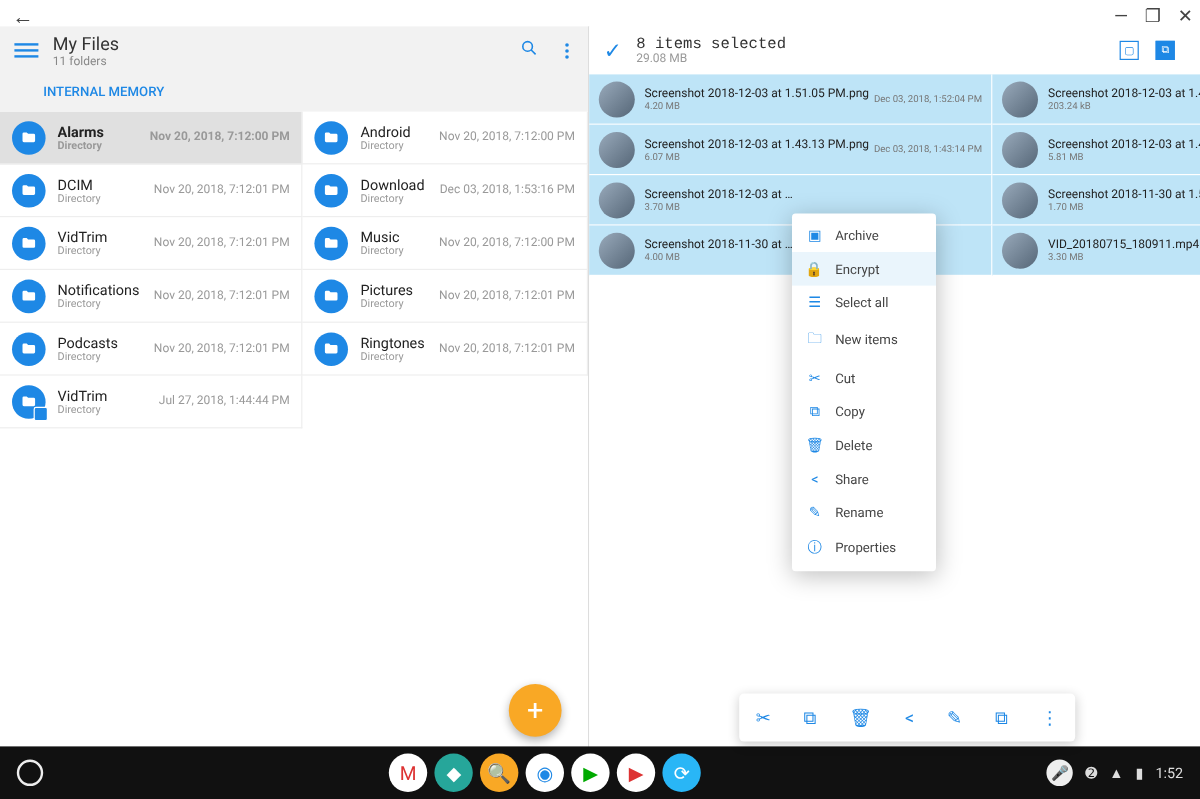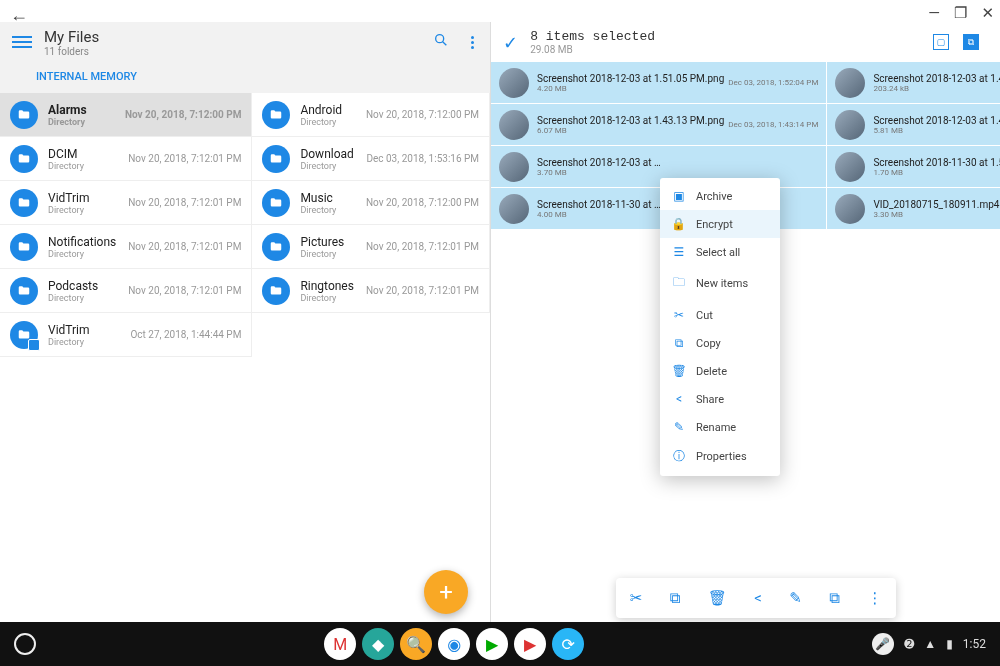--- a/index.html
+++ b/index.html
@@ -249,21 +249,21 @@
         <div class="fitem">
           <div class="ficon mod">
             <svg viewBox="0 0 24 24">
               <path d="M3 6a2 2 0 0 1 2-2h4l2 2h8a2 2 0 0 1 2 2v8a2 2 0 0 1-2 2H5a2 2 0 0 1-2-2V6z"></path>
             </svg>
           </div>
           <div class="ftxt">
             <div class="n">VidTrim</div>
             <div class="d">Directory</div>
           </div>
-          <div class="fdate">Oct 27, 2018, 1:44:44 PM</div>
+          <div class="fdate">Jul 27, 2018, 1:44:44 PM</div>
         </div>
       </div>
     <div class="fab">+</div>
   </div>
 
   <div class="pane right">
     <div class="rhdr">
       <span class="check">✓</span>
       <div class="rtitle">
         <div class="t">8 items selected</div>

